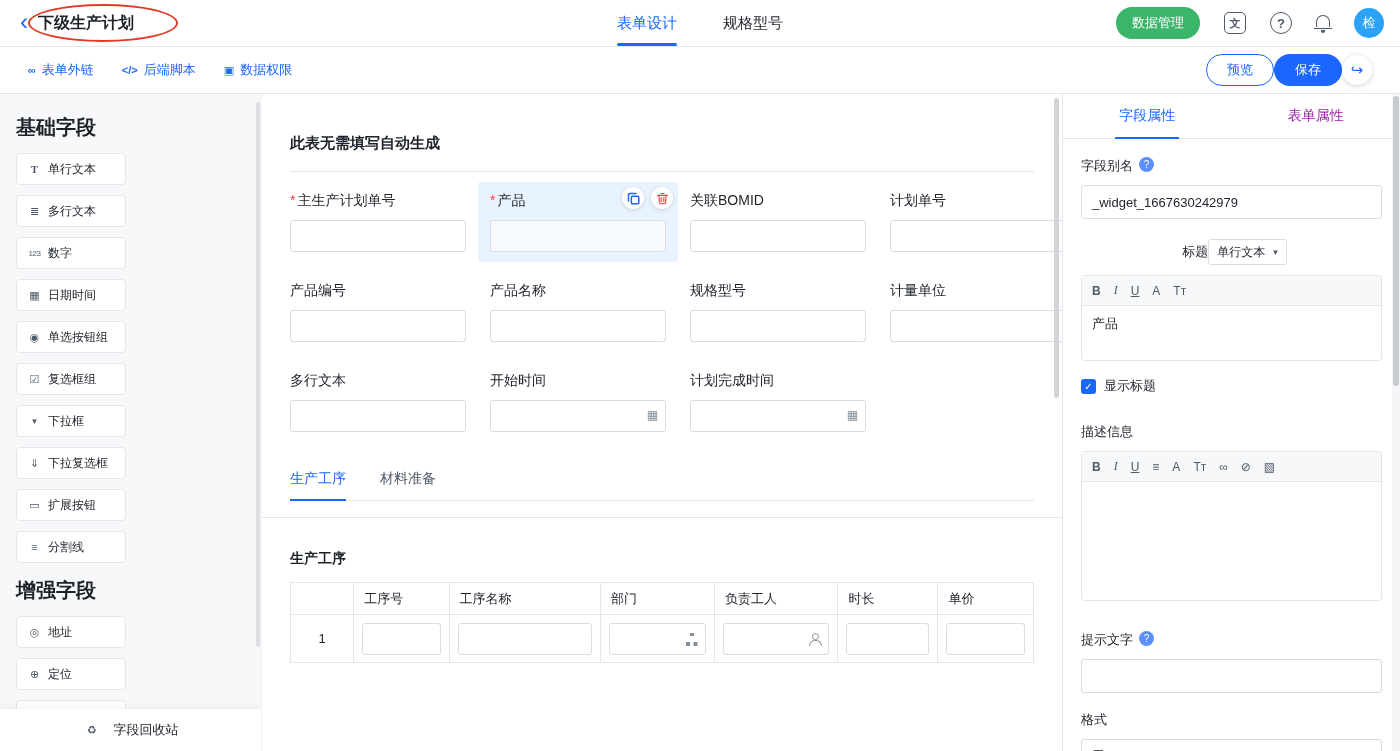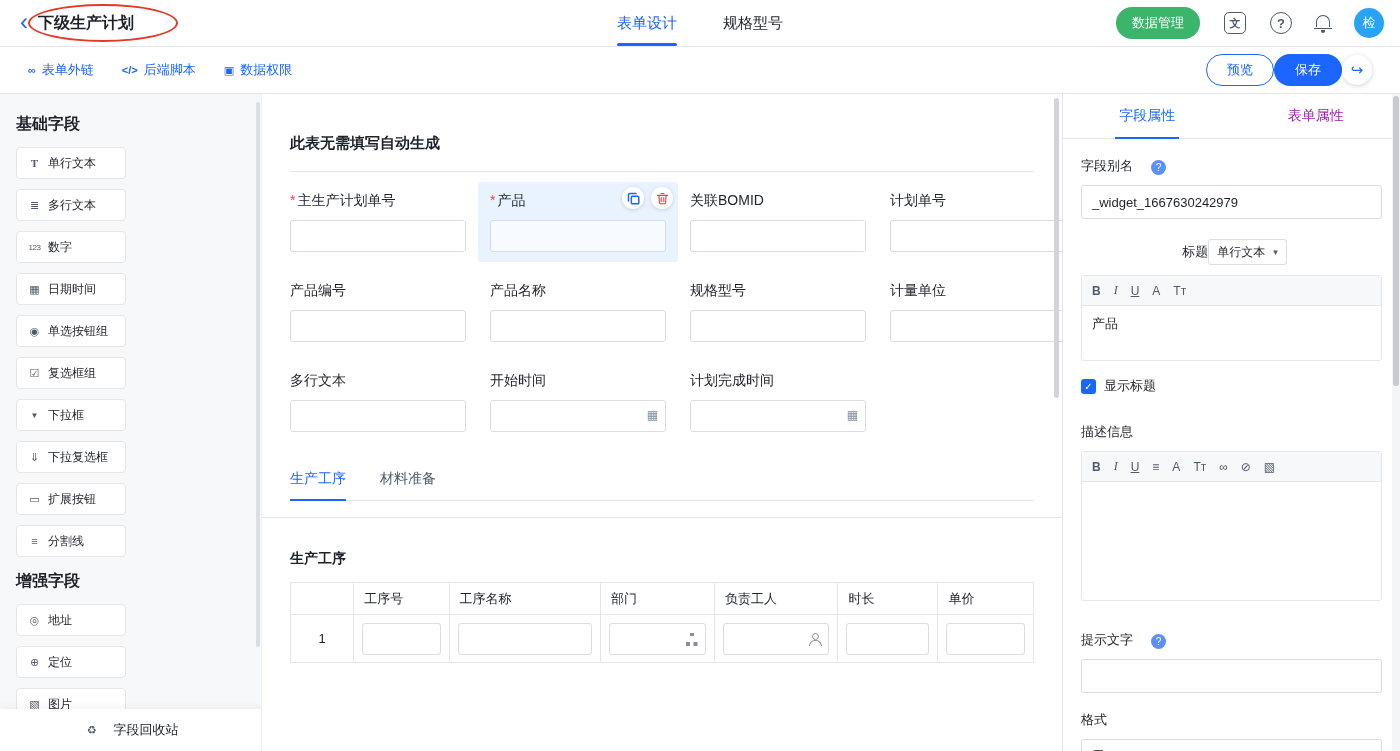--- a/index.html
+++ b/index.html
@@ -34,21 +34,21 @@
 .tright{margin-left:auto;display:flex;align-items:center;}
 .btn-outline{border:1px solid #1a66ff;color:#1a66ff;background:#fff;border-radius:16px;padding:6px 20px;font-size:13px;cursor:pointer}
 .btn-primary{background:#1a66ff;color:#fff;border:none;border-radius:16px;padding:7px 21px;font-size:13px;cursor:pointer}
 .share-btn{width:30px;height:30px;border-radius:50%;background:#fff;box-shadow:0 1px 5px rgba(0,0,0,.18);color:#1a66ff;display:flex;align-items:center;justify-content:center;font-size:15px;cursor:pointer}
 
 
 .main{flex:1;display:flex;min-height:0;overflow:hidden;position:relative}
 
 
 .sidebar{width:262px;background:#f7f8fa;padding:12px 16px 0;position:relative;flex:0 0 auto;overflow:hidden;border-right:1px solid #f0f1f3}
-.sb-title{font-size:16px;font-weight:700;margin:14px 0 12px}
+.sb-title{font-size:20px;font-weight:700;margin:14px 0 12px}
 .sb-title:first-child{margin-top:8px}
 .sb-grid{display:flex;flex-wrap:wrap;gap:10px;margin-bottom:14px}
 .sb-item{width:110px;height:32px;background:#fff;border:1px solid #e5e6eb;border-radius:4px;display:flex;align-items:center;padding-left:9px;font-size:12px;cursor:grab}
 .sb-icon{width:17px;margin-right:5px;color:#4e5969;font-size:11px;display:inline-flex;align-items:center;justify-content:center;flex:0 0 auto;position:relative}
 .sb-label{white-space:nowrap}
 .sb-icon.number-icon{font-size:8px;letter-spacing:-.5px}
 .sb-icon.select-icon{font-size:8px}
 .sb-icon.text-icon{font-weight:700;font-family:"Liberation Serif",serif}
 .person-icon,.people-icon{position:relative;width:14px;height:13px}
 .person-icon::before,.people-icon::before{content:"";position:absolute;top:0;left:4px;width:5px;height:5px;border:1.4px solid currentColor;border-radius:50%}
@@ -88,21 +88,21 @@
 .cell-input{position:relative;height:32px;border:1px solid #d9dce3;border-radius:3px;background:#fff;cursor:text}
 .cell-ico{position:absolute;right:6px;top:9px;color:#86909c}
 .canvas-scroll{position:absolute;right:3px;top:4px;width:5px;height:300px;background:#d2d4d8;border-radius:3px}
 
 
 .panel{width:338px;border-left:1px solid #e5e6eb;position:relative;padding:0 18px;flex:0 0 auto;overflow:hidden;background:#fff}
 .ptabs{display:flex;margin:0 -18px;border-bottom:1px solid #e5e6eb}
 .ptab{flex:1;text-align:center;padding:13px 0;font-size:14px;color:#a21caf;cursor:pointer;position:relative}
 .ptab.active{color:#1a66ff}
 .ptab.active::after{content:"";position:absolute;left:50%;transform:translateX(-50%);bottom:-1px;width:64px;height:2px;background:#1a66ff}
-.plabel{display:flex;align-items:flex-end;gap:18px;font-size:13px;margin-top:18px}
+.plabel{display:flex;align-items:flex-start;gap:6px;font-size:13px;margin-top:18px}
 .plabel.mt28{margin-top:28px}
 .plabel.mt30{margin-top:30px}
 .qmark{width:15px;height:15px;border-radius:50%;background:#5b8ff9;color:#fff;font-size:10px;display:inline-flex;align-items:center;justify-content:center;cursor:pointer}
 .pinput{height:34px;border:1px solid #d9dce3;border-radius:3px;margin-top:10px;display:flex;align-items:center;padding:0 10px;font-size:13px;background:#fff;cursor:text}
 .trow{display:flex;align-items:center;justify-content:center;margin-top:20px;font-size:13px}
 .mini-select{border:1px solid #d9dce3;border-radius:3px;height:26px;display:flex;align-items:center;gap:8px;padding:0 8px;font-size:12px;cursor:pointer;background:#fff;margin-right:-6px}
 .mini-caret{font-size:9px;color:#4e5969}
 .editor{border:1px solid #e5e6eb;border-radius:3px;margin-top:10px}
 .ed-toolbar{background:#f7f8fa;border-bottom:1px solid #e5e6eb;height:30px;display:flex;align-items:center;gap:13px;padding:0 10px}
 .ed-tool{font-size:12px;color:#4e5969;cursor:pointer}

